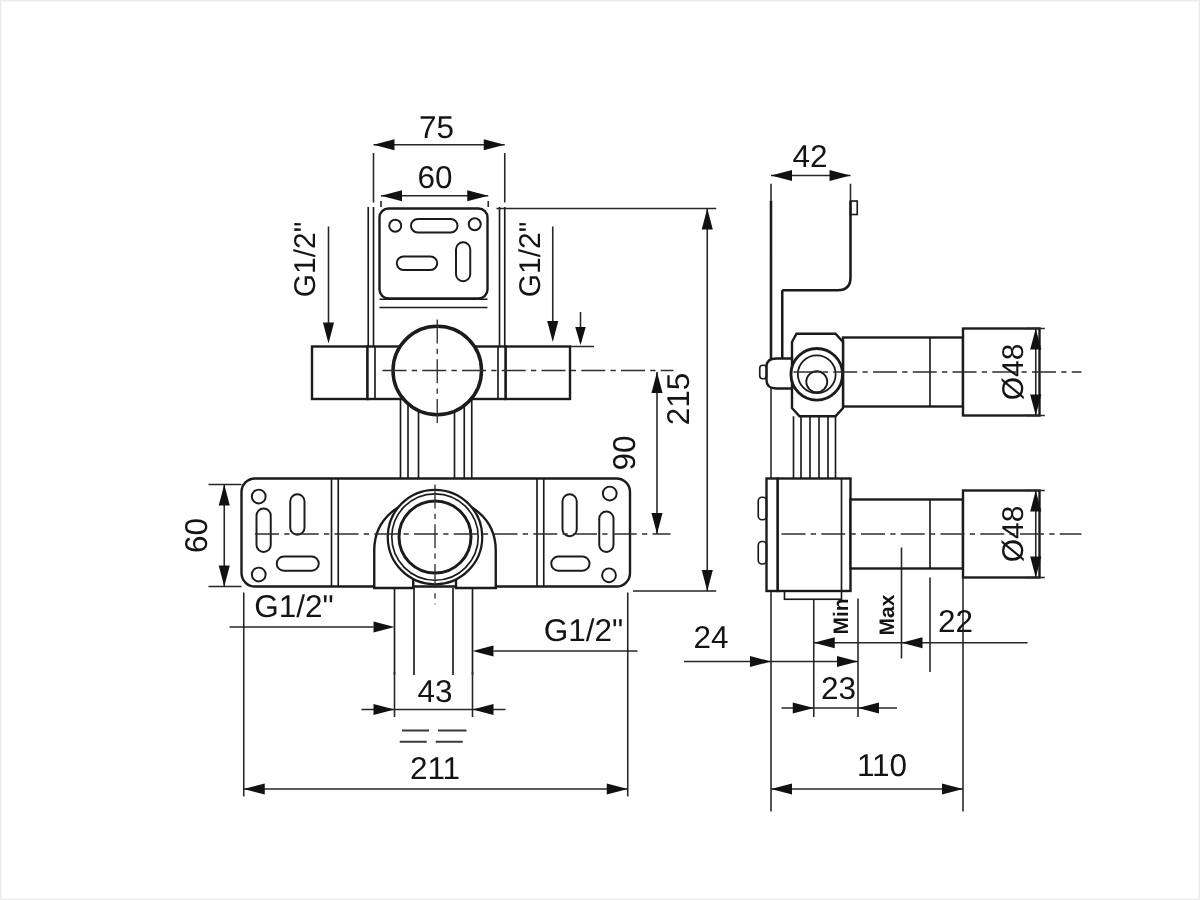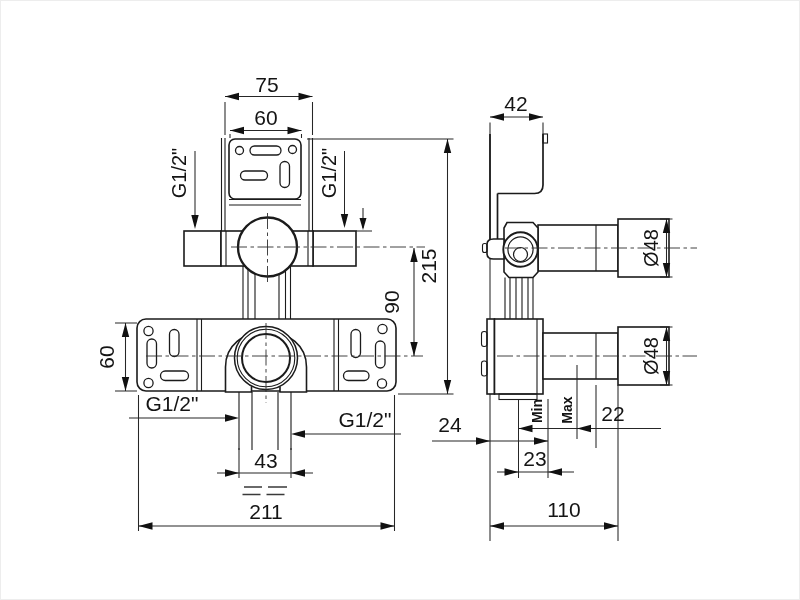--- a/index.html
+++ b/index.html
@@ -1,16 +1,16 @@
 <!DOCTYPE html>
 <html><head>
 <meta charset="utf-8">
 <style>
   html,body{margin:0;padding:0;background:#fff;}
-  .stage{position:relative;width:800px;height:600px;background:#fff;overflow:hidden;border:1px solid #ededed;box-sizing:border-box;}
+  .stage{position:relative;width:800px;height:600px;background:#fff;overflow:hidden;border:1px solid #ededed;box-sizing:border-box;padding-left:24px;}
   svg{display:block;}
   svg text{font-family:"Liberation Sans","DejaVu Sans",sans-serif;fill:#141414;}
   .dimtxt{font-size:21px;}
   .dimtxt-sm{font-size:20px;}
   .mm{font-size:14px;font-weight:bold;}
   .o{fill:#ffffff;stroke:#1b1b1b;stroke-width:1.6;}
   .ob{fill:#ffffff;stroke:#1b1b1b;stroke-width:2.3;}
   .hole{fill:#ffffff;stroke:#1b1b1b;stroke-width:1.3;}
   .thin{fill:none;stroke:#1b1b1b;stroke-width:1.1;}
   .med{fill:none;stroke:#1b1b1b;stroke-width:1.7;}

